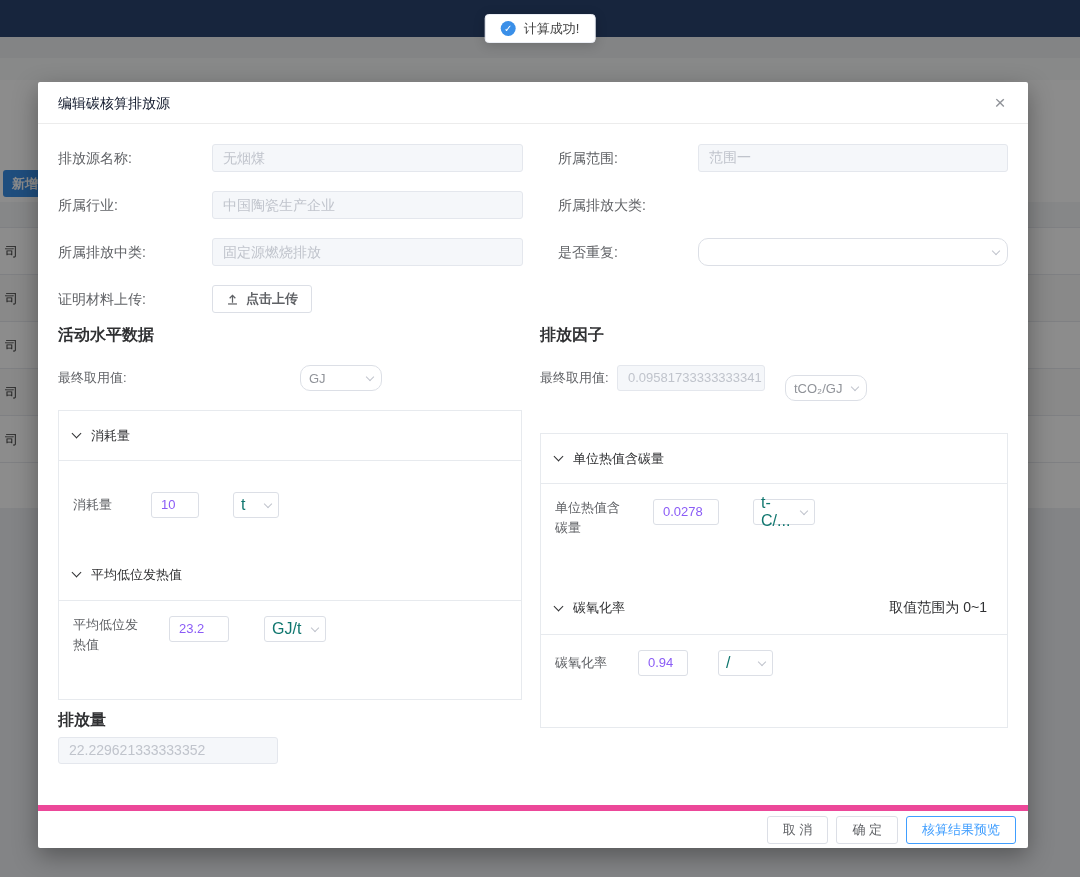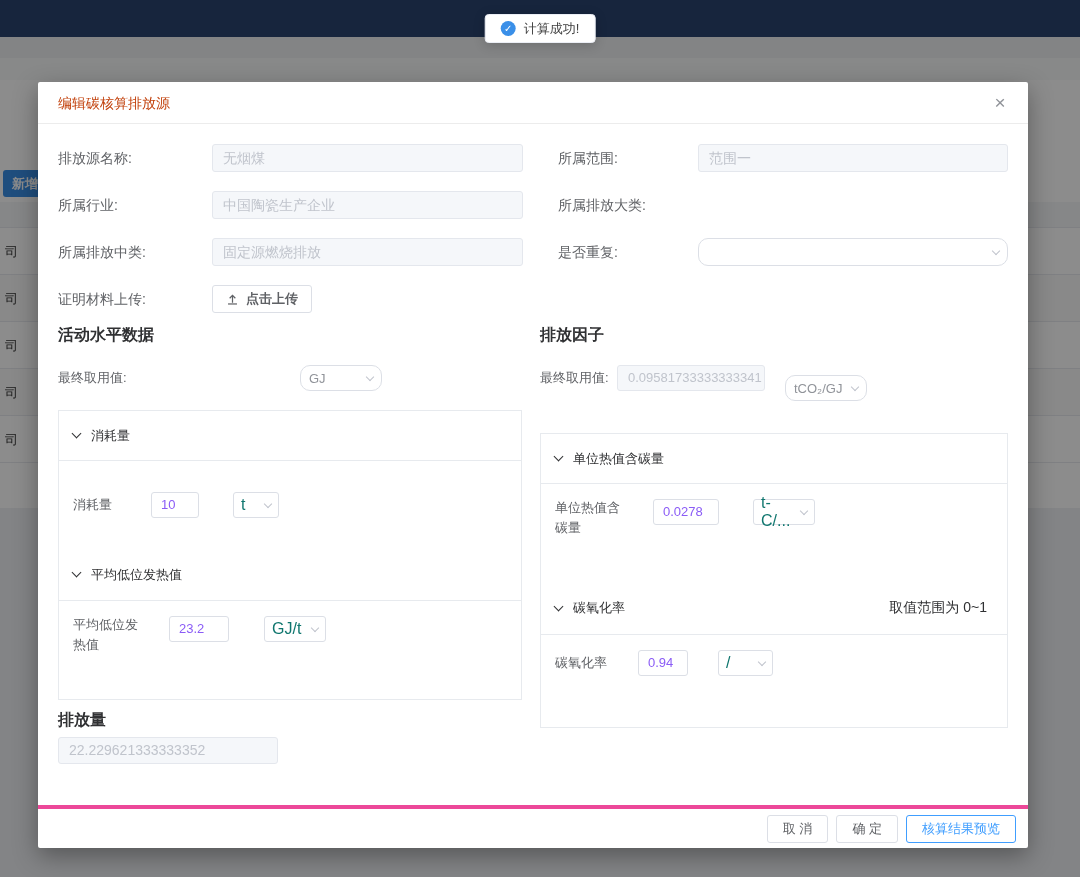--- a/index.html
+++ b/index.html
@@ -27,21 +27,21 @@
            height:29px; background:#fff; border:1px solid #ebeef5; border-radius:4px;
            box-shadow:0 2px 12px rgba(0,0,0,.18); display:flex; align-items:center; gap:8px; padding:0 15px; }
   .toast-ico { width:15px; height:15px; border-radius:50%; background:#3a8fe8; color:#fff; font-size:10px;
                display:flex; align-items:center; justify-content:center; }
   .toast-msg { font-size:13px; color:#404040; white-space:nowrap; }
 
   
   .modal { position:absolute; left:38px; top:82px; width:990px; height:766px; background:#fff; z-index:10;
            border-radius:2px; box-shadow:0 8px 24px rgba(0,0,0,.35); }
   .m-head { position:absolute; left:0; top:0; width:100%; height:42px; border-bottom:1px solid #ececec; }
-  .m-title { position:absolute; left:20px; top:0; line-height:42px; font-size:14px; color:#c2410c; }
+  .m-title { position:absolute; left:20px; top:0; line-height:42px; font-size:14px; color:#0f172a; }
   .m-close { position:absolute; right:16px; top:9px; width:24px; height:24px; font-size:19px; color:#909399;
              display:flex; align-items:center; justify-content:center; cursor:pointer; }
 
   .lbl { position:absolute; font-size:14px; color:#606266; line-height:28px; }
   .inp { position:absolute; height:28px; border:1px solid #dcdfe6; border-radius:3px; background:#fff;
          font-size:14px; color:#606266; line-height:26px; padding:0 10px; overflow:hidden; white-space:nowrap; }
   .inp.dis { background:#f5f7fa; border-color:#e4e7ed; color:#c0c4cc; }
   .sel { position:absolute; height:28px; border:1px solid #dcdfe6; border-radius:10px; background:#fff;
          font-size:13px; color:#909399; display:flex; align-items:center; justify-content:space-between; padding:0 8px; }
   .sel .val { overflow:hidden; white-space:nowrap; }
@@ -61,21 +61,21 @@
           transform:rotate(45deg); margin-top:-4px; flex:none; }
   .c-title { font-size:13px; color:#303133; }
   .c-note { margin-left:auto; font-size:14px; color:#303133; padding-right:6px; }
   .c-body { position:relative; }
   .f-lbl { position:absolute; left:14px; font-size:13px; color:#606266; line-height:20px; }
   .s-inp { position:absolute; height:26px; border:1px solid #dcdfe6; border-radius:3px; background:#fff;
            font-size:13px; color:#8b5cf6; line-height:24px; padding:0 9px; }
   .s-sel { position:absolute; height:26px; border:1px solid #dcdfe6; border-radius:3px; background:#fff;
            font-size:16px; color:#0f766e; display:flex; align-items:center; justify-content:space-between; padding:0 7px; }
 
-  .m-foot { position:absolute; left:0; bottom:0; width:100%; height:43px; border-top:4px solid #ec4899;
+  .m-foot { position:absolute; left:0; bottom:0; width:100%; height:43px; border-top:6px solid #ec4899;
             display:flex; align-items:center; justify-content:flex-end; gap:8px; padding-right:12px; }
   .btn { height:28px; padding:0 15px; border:1px solid #dcdfe6; border-radius:3px; background:#fff;
          font-size:13px; color:#606266; cursor:pointer; font-family:inherit; }
   .btn.primary-plain { border-color:#409eff; color:#409eff; }
 </style>
 </head>
 <body>
 
 <div class="bg">
   <div class="topbar"></div>
@@ -102,21 +102,21 @@
 <div class="modal">
 
   <div class="m-head">
     <span class="m-title">编辑碳核算排放源</span>
     <span class="m-close">×</span>
   </div>
 
   <span class="lbl" style="left:20px; top:62px;">排放源名称:</span>
   <div class="inp dis" style="left:174px; top:62px; width:311px;">无烟煤</div>
   <span class="lbl" style="left:520px; top:62px;">所属范围:</span>
-  <div class="inp dis" style="left:660px; top:62px; width:310px;">范围一</div>
+  <div class="inp dis" style="left:660px; top:62px; width:310px;font-family:Liberation Mono, monospace;">范围一</div>
 
   <span class="lbl" style="left:20px; top:109px;">所属行业:</span>
   <div class="inp dis" style="left:174px; top:109px; width:311px;">中国陶瓷生产企业</div>
   <span class="lbl" style="left:520px; top:109px;">所属排放大类:</span>
 
   <span class="lbl" style="left:20px; top:156px;">所属排放中类:</span>
   <div class="inp dis" style="left:174px; top:156px; width:311px;">固定源燃烧排放</div>
   <span class="lbl" style="left:520px; top:156px;">是否重复:</span>
   <div class="sel" style="left:660px; top:156px; width:310px;">
     <span class="val"></span>

